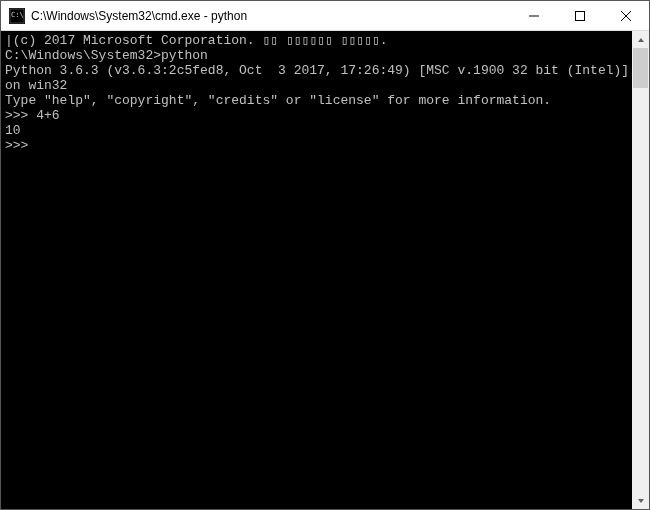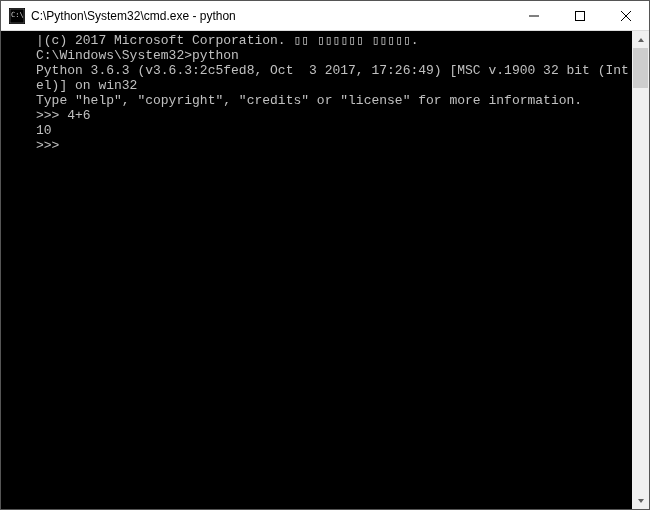--- a/index.html
+++ b/index.html
@@ -54,21 +54,20 @@
       font-size: 10px;
       color: #000;
       cursor: pointer;
     }
     .titlebar-btn svg { width: 10px; height: 10px; }
     .client {
       flex: 1;
       display: flex;
       background: #000;
       min-height: 0;
-      padding-left: 31px;
     }
     .terminal {
       flex: 1;
       background: #000;
       color: #c0c0c0;
       font-family: Consolas, "Courier New", monospace;
       font-size: 13px;
       line-height: 15px;
       padding: 2px 0 2px 4px;
       white-space: pre-wrap;
@@ -112,21 +111,21 @@
 <div class="window">
 
   <div class="titlebar">
     <span class="titlebar-icon">
       <svg viewBox="0 0 16 16">
         <rect x="0" y="0" width="16" height="16" fill="#000"></rect>
         <rect x="1" y="1" width="14" height="14" fill="#000" stroke="#888" stroke-width="0.5"></rect>
         <text x="2" y="9" font-size="7" fill="#ccc" font-family="monospace">C:\</text>
       </svg>
     </span>
-    <span class="titlebar-title">C:\Python\System32\cmd.exe - python</span>
+    <span class="titlebar-title">C:\Windows\System32\cmd.exe - python</span>
     <div class="titlebar-controls">
       <div class="titlebar-btn">
         <svg viewBox="0 0 10 10">
             <line x1="0" y1="5" x2="10" y2="5" stroke="#000" stroke-width="1"></line>
           </svg>
       </div>
       <div class="titlebar-btn">
         <svg viewBox="0 0 10 10">
             <rect x="0.5" y="0.5" width="9" height="9" fill="none" stroke="#000" stroke-width="1"></rect>
           </svg>

